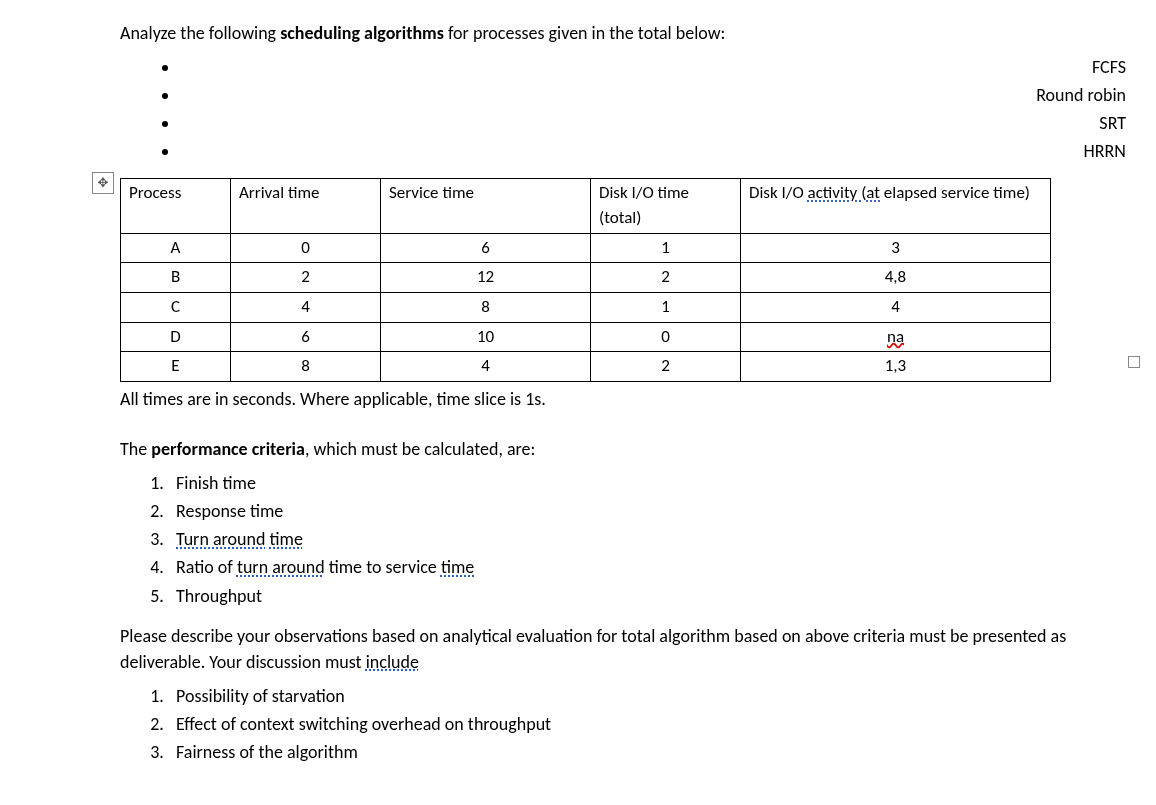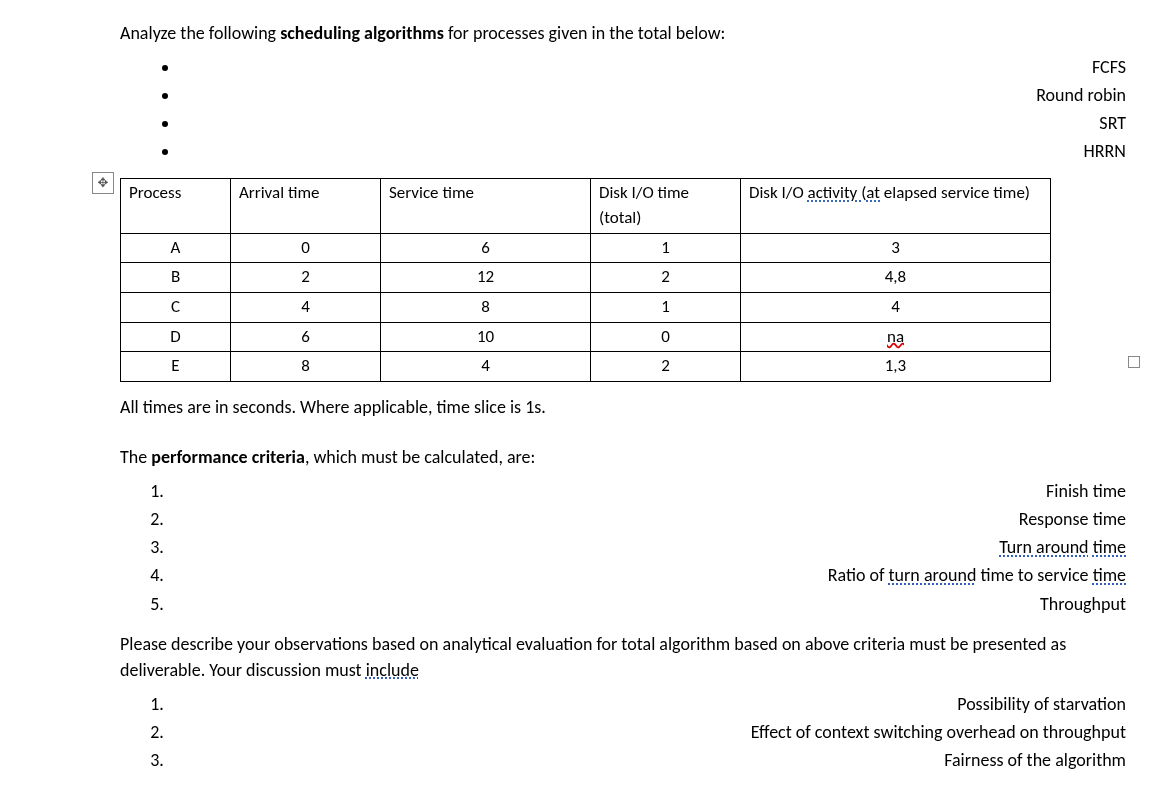--- a/index.html
+++ b/index.html
@@ -70,26 +70,25 @@
   col.c5 { width: 310px; }
   tbody td { text-align: center; }
   .wavy-red {
     text-decoration: underline wavy #d00;
     text-decoration-skip-ink: none;
   }
   .dotu {
     text-decoration: underline dotted #1a4fb5;
     text-underline-offset: 2px;
   }
-  .note { margin-top: 12px; }
+  .note { margin-top: 4px; }
   .perf-intro { margin-top: 24px; margin-bottom: 8px; }
   ol.numlist {
     margin: 4px 0 14px 48px;
     padding: 0;
-    text-align: right;
   }
   ol.numlist li {
     padding-left: 8px;
     margin: 2px 0;
   }
   .obs { margin-top: 8px; margin-bottom: 8px; }
 </style>
 </head>
 <body>
 

